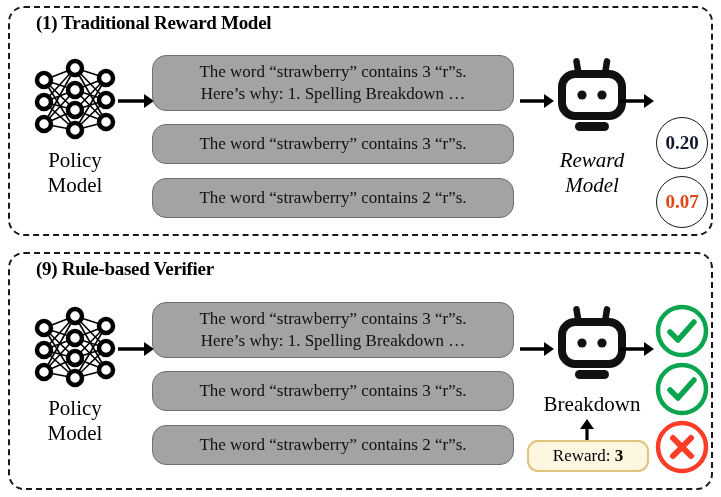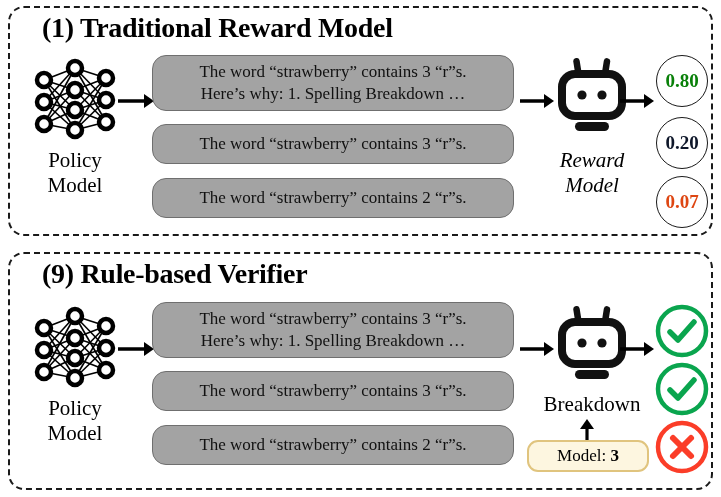--- a/index.html
+++ b/index.html
@@ -13,25 +13,25 @@
     border:2px dashed #1a1a1a;
     border-radius:16px;
     box-sizing:border-box;
     background:#fff;
   }
   #panel-1{top:6px;height:230px;}
   #panel-2{top:252px;height:238px;}
 
   .panel-title{
     position:absolute;
-    left:32px;
+    left:26px;
     top:4px;
     font-family:"Liberation Serif",serif;
     font-weight:bold;
-    font-size:28px;
+    font-size:19px;
     letter-spacing:-0.3px;
     white-space:nowrap;
   }
 
   
   .nn{position:absolute;}
   .nn svg{display:block;}
   .nn-label{
     position:absolute;
     text-align:center;
@@ -205,21 +205,20 @@
     <div>Model</div>
   </div>
 
   <div class="arrow" style="left:620px;top:92px;">
     <svg width="34" height="18" viewBox="0 0 34 18">
       <line x1="0" y1="9" x2="24" y2="9" stroke="#000" stroke-width="3.5"></line>
       <polygon points="24,2 34,9 24,16" fill="#000"></polygon>
     </svg>
   </div>
 
-  <div class="score" style="left:656px;top:55px;color:#098009;">0.80</div>
   <div class="score" style="left:656px;top:117px;color:#0f172a;">0.20</div>
   <div class="score" style="left:656px;top:176px;color:#de4612;">0.07</div>
 
   <div class="panel" id="panel-2">
     <div class="panel-title">(9) Rule-based Verifier</div>
   </div>
 
   <div class="nn" style="left:27px;top:300px;">
     <svg width="96" height="92" viewBox="0 0 96 92">
       <g stroke="#000" stroke-width="1.6" fill="none">
@@ -316,21 +315,21 @@
   </div>
 
   <div class="arrow" style="left:578px;top:419px;">
     <svg width="18" height="30" viewBox="0 0 18 30">
       <line x1="9" y1="30" x2="9" y2="9" stroke="#000" stroke-width="3.2"></line>
       <polygon points="2,10 9,0 16,10" fill="#000"></polygon>
     </svg>
   </div>
 
   <div class="answer-box" style="left:527px;top:440px;width:122px;height:32px;">
-    <span>Model:</span>&nbsp;<b>3</b>
+    <span>Reward:</span>&nbsp;<b>3</b>
   </div>
 
   <div class="verdict" style="left:654px;top:303px;">
     <svg width="56" height="56" viewBox="0 0 56 56">
       <circle cx="28" cy="28" r="24" fill="none" stroke="#0aa54e" stroke-width="4.5"></circle>
       <polyline points="16,29 24,37 40,19" fill="none" stroke="#0aa54e" stroke-width="5.5" stroke-linecap="round" stroke-linejoin="round"></polyline>
     </svg>
   </div>
   <div class="verdict" style="left:654px;top:361px;">
     <svg width="56" height="56" viewBox="0 0 56 56">

